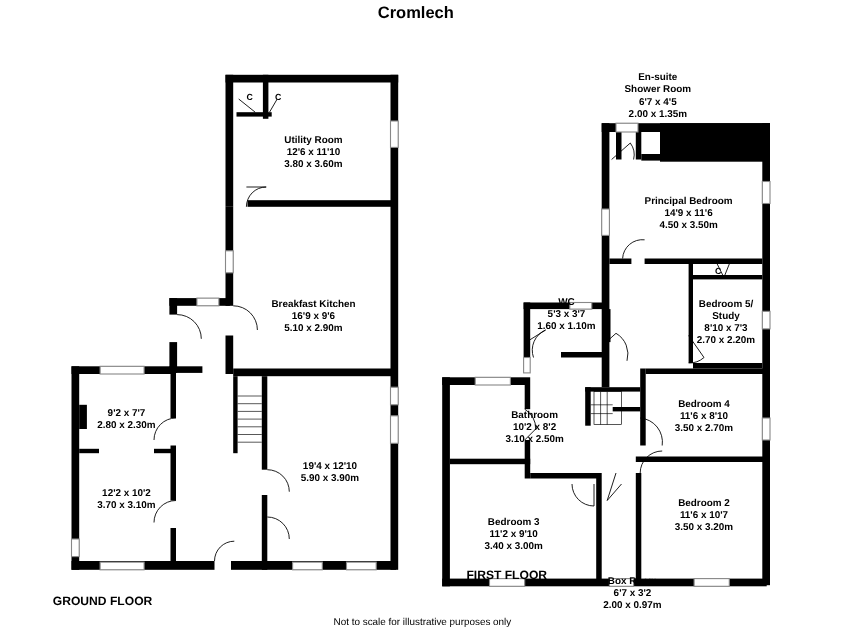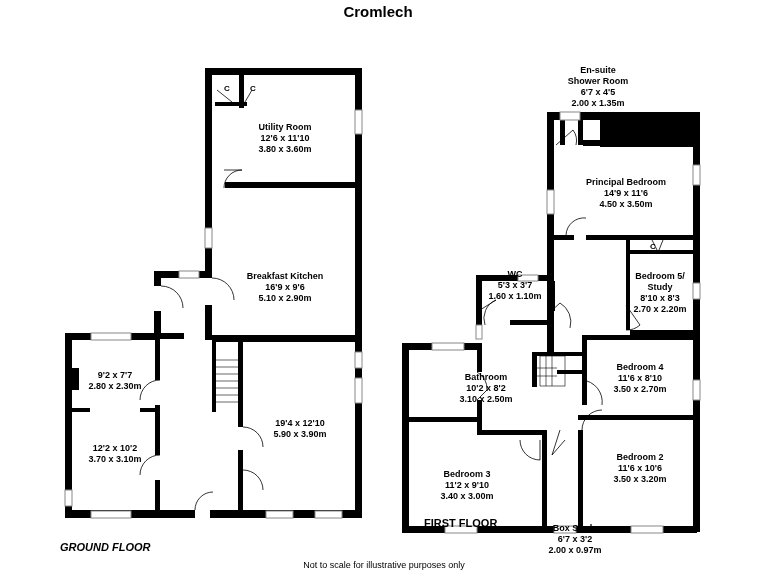--- a/index.html
+++ b/index.html
@@ -194,44 +194,44 @@
   <span>4.50 x 3.50m</span>
 </div>
 <div class="lbl" style="left:515px; top:241px;margin-top:28px;">
   <span>WC</span>
   <span>5'3 x 3'7</span>
   <span>1.60 x 1.10m</span>
 </div>
 <div class="lbl" style="left:660px; top:271px;">
   <span>Bedroom 5/</span>
   <span>Study</span>
-  <span>8'10 x 8'3</span>
+  <span>8'10 x 7'3</span>
   <span>2.70 x 2.20m</span>
 </div>
 <div class="lbl" style="left:444px; top:372px;margin-left:42px;">
   <span>Bathroom</span>
   <span>10'2 x 8'2</span>
   <span>3.10 x 2.50m</span>
 </div>
 <div class="lbl" style="left:640px; top:362px;">
   <span>Bedroom 4</span>
   <span>11'6 x 8'10</span>
   <span>3.50 x 2.70m</span>
 </div>
 <div class="lbl" style="left:467px; top:469px;">
   <span>Bedroom 3</span>
   <span>11'2 x 9'10</span>
   <span>3.40 x 3.00m</span>
 </div>
 <div class="lbl" style="left:640px; top:452px;">
   <span>Bedroom 2</span>
-  <span>11'6 x 10'6</span>
+  <span>11'6 x 10'7</span>
   <span>3.50 x 3.20m</span>
 </div>
 <div class="lbl" style="left:575px; top:523px;">
-  <span>Box Study</span>
+  <span>Box Room</span>
   <span>6'7 x 3'2</span>
   <span>2.00 x 0.97m</span>
 </div>
 
-<div class="floor" style="left:60px; top:541px;font-style:italic;">GROUND FLOOR</div>
+<div class="floor" style="left:48px; top:541px;">GROUND FLOOR</div>
 <div class="floor" style="left:404px; top:517px;padding-left:20px;">FIRST FLOOR</div>
 <div class="note">Not to scale for illustrative purposes only</div>
 
 </body></html>

